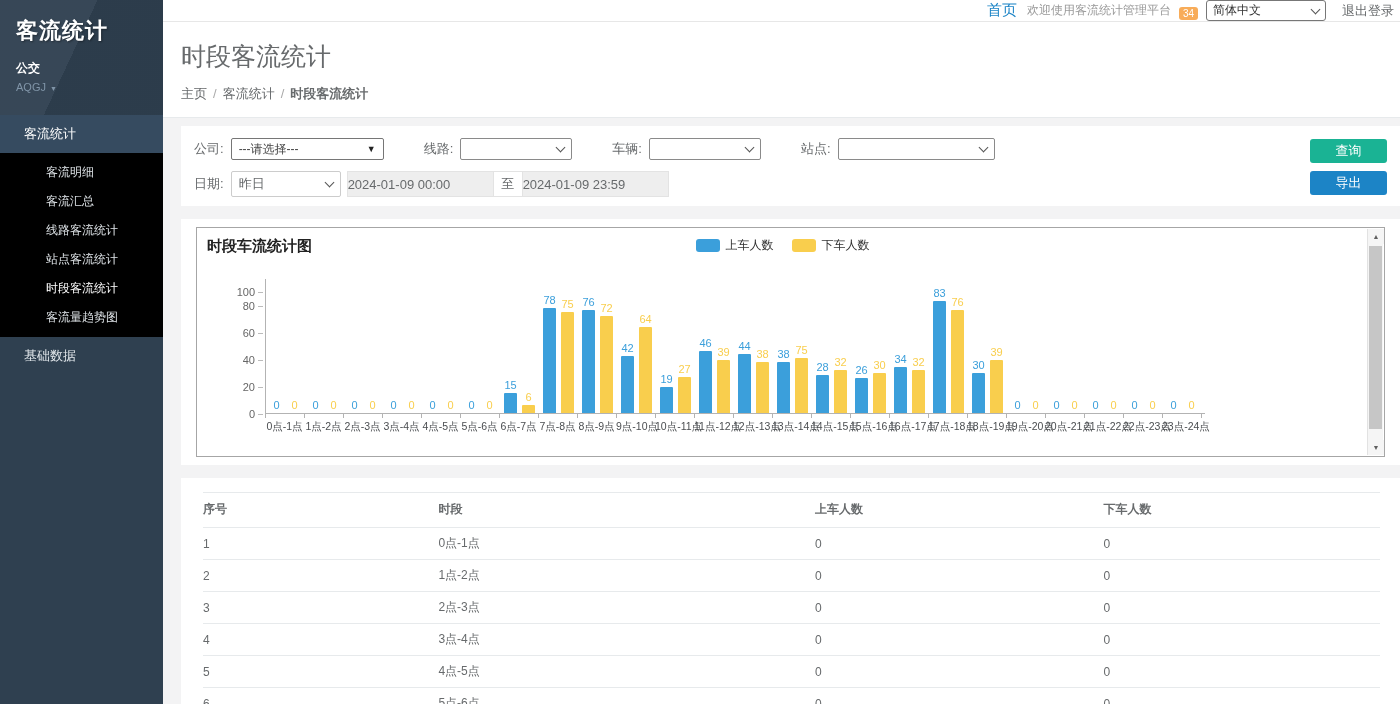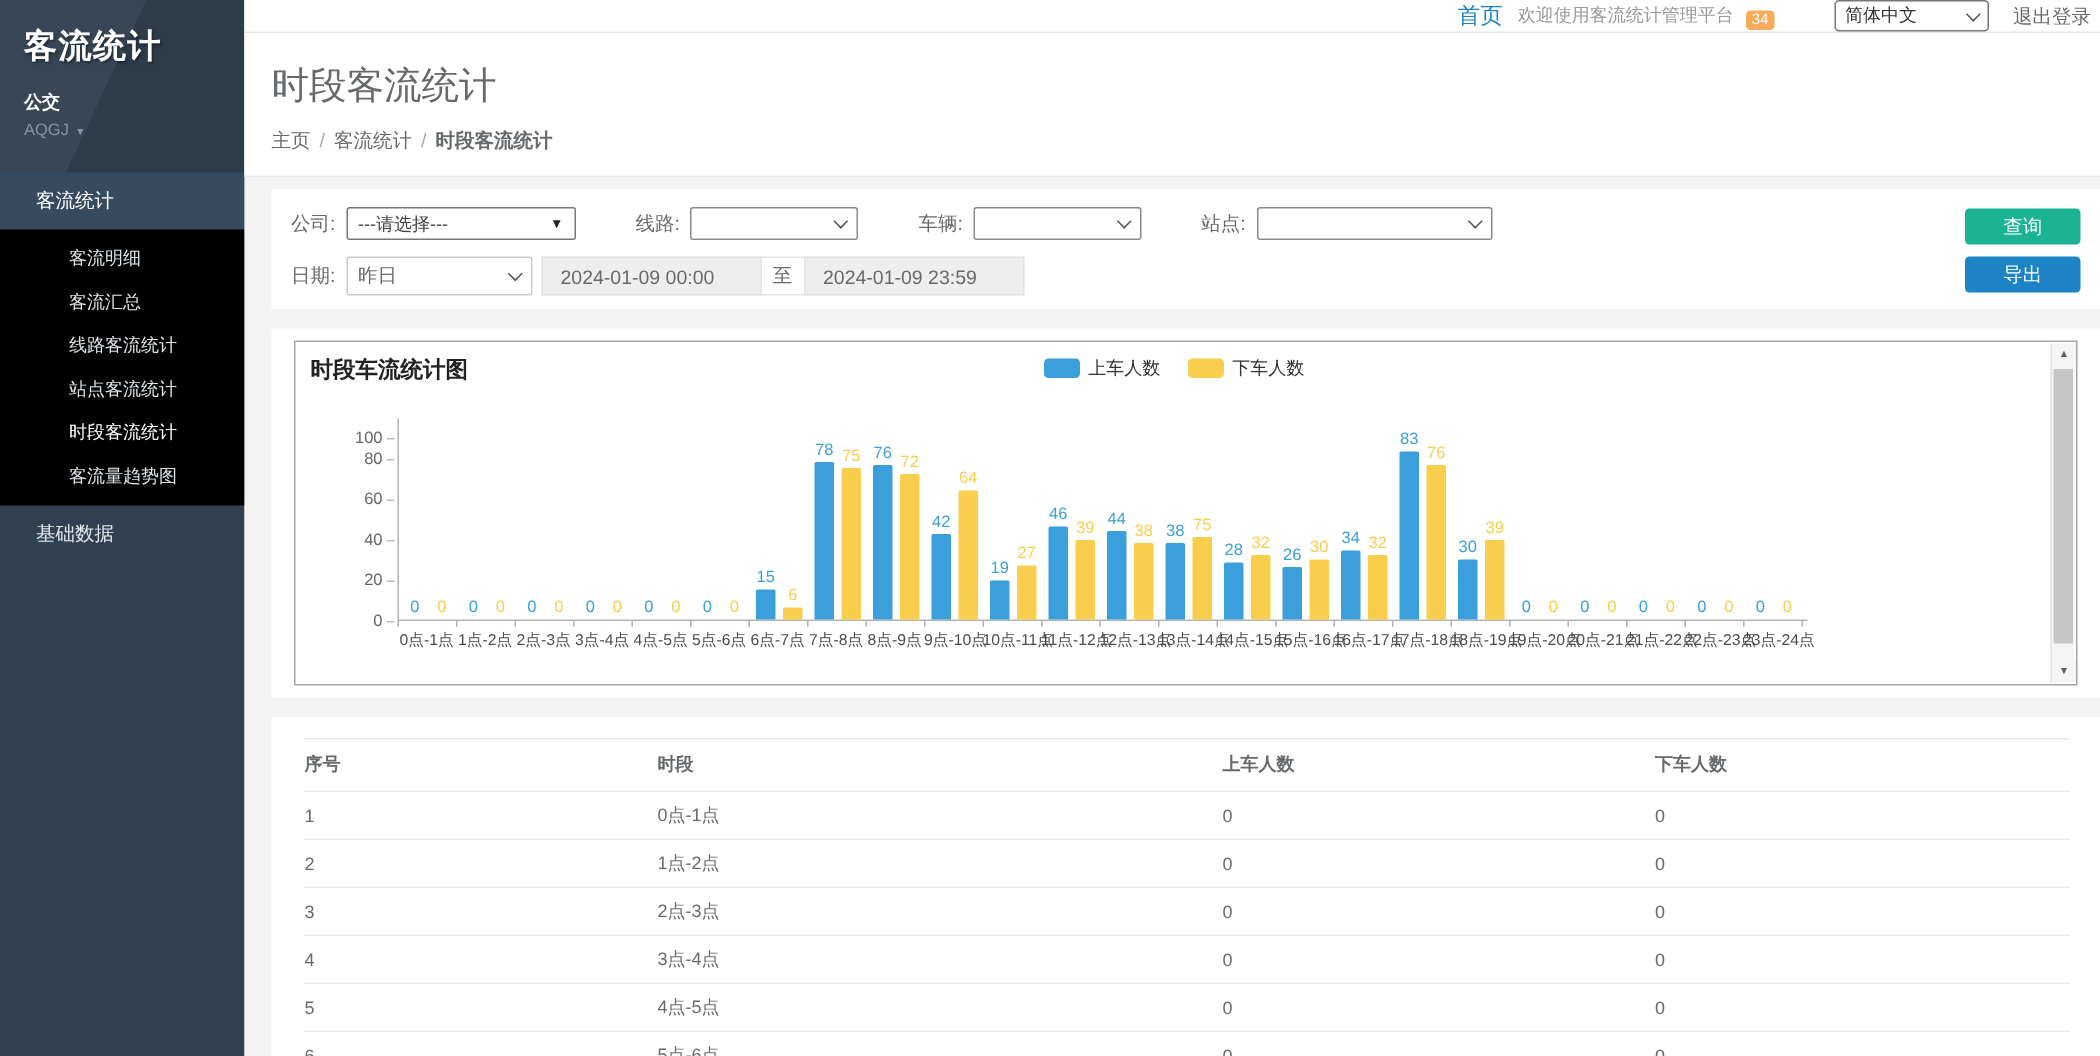--- a/index.html
+++ b/index.html
@@ -23,22 +23,22 @@
   .mainmenu li { color:#e4e9ed; font-size:13px; padding:10px 0 10px 24px; cursor:pointer; }
 
   
   .main { flex:1; display:flex; flex-direction:column; background:#f3f3f4; }
 
   .topbar { height:41px; background:#ffffff; border-bottom:1px solid #e7e7e7;
             display:flex; align-items:center; justify-content:flex-end; padding-right:4px; }
   .home-link { color:#1c84c6; font-size:15px; text-decoration:none; margin-right:10px; cursor:pointer; }
   .welcome { color:#999999; font-size:12px; margin-right:8px; }
   .badge { background:#f8ac59; color:#ffffff; font-size:10px; padding:1px 4px; border-radius:3px; align-self:flex-start; margin:7px 8px 0 0; }
-  .lang-select { width:103px; height:21px; border:1px solid #777; border-radius:3px; background:#fff;
-                 display:flex; align-items:center; justify-content:space-between; padding:0 6px; font-size:12px; color:#333; margin-right:16px; cursor:pointer;margin-left:32px; }
+  .lang-select { width:120px; height:21px; border:1px solid #777; border-radius:3px; background:#fff;
+                 display:flex; align-items:center; justify-content:space-between; padding:0 6px; font-size:12px; color:#333; margin-right:16px; cursor:pointer; }
   .chev { width:7px; height:7px; border-right:1.5px solid #555; border-bottom:1.5px solid #555; transform:rotate(45deg); margin-top:-3px; }
   .logout-link { color:#676a6c; font-size:13px; text-decoration:none; margin-right:2px; white-space:nowrap; cursor:pointer; }
 
   .page-heading { background:#ffffff; padding:18px 0 14px 18px; border-bottom:1px solid #e7eaec; }
   .page-heading h2 { font-size:25px; font-weight:400; color:#676a6c; margin-bottom:12px; }
   .breadcrumb { font-size:13px; color:#676a6c; }
   .breadcrumb .crumb { color:#676a6c; cursor:pointer; }
   .breadcrumb .sep { color:#aaa; margin:0 6px; }
   .breadcrumb .crumb.last { font-weight:bold; cursor:default; }
 
@@ -50,23 +50,23 @@
   .filter-row { display:flex; align-items:center; margin-bottom:11px; }
   .filter-row:last-child { margin-bottom:0; }
   .filter-row label { font-size:13px; color:#676a6c; margin-right:7px; }
   .sel { height:22px; border:1px solid #8a8a8a; border-radius:2px; background:#fff; display:flex;
          align-items:center; justify-content:space-between; padding:0 7px; font-size:12px; color:#444; cursor:pointer; }
   .sel.company { width:153px; margin-right:40px; border-color:#767676; }
   .sel.company .tri { font-size:9px; color:#222; }
   .sel.line { width:112px; margin-right:40px; }
   .sel.vehicle { width:112px; margin-right:40px; }
   .sel.station { width:157px; }
-  .sel.datepre { width:124px; height:26px; border-color:#cccccc; margin-right:6px; font-size:13px; color:#676a6c; }
+  .sel.datepre { width:110px; height:26px; border-color:#cccccc; margin-right:6px; font-size:13px; color:#676a6c; }
   .dateinput { width:147px; height:26px; background:#eeeeee; border:1px solid #e3e3e3; font-size:13px; color:#676a6c;
-               display:flex; align-items:center; padding-left:12px; }
+               display:flex; align-items:center; padding-left:0; }
   .date-sep { width:28px; height:26px; background:#ffffff; border-top:1px solid #e3e3e3; border-bottom:1px solid #e3e3e3;
               display:flex; align-items:center; justify-content:center; font-size:13px; color:#676a6c; }
   .filter-buttons { position:absolute; top:13px; right:13px; display:flex; flex-direction:column; gap:8px; }
   .btn { width:77px; height:24px; border:none; border-radius:3px; color:#ffffff; font-size:13px; cursor:pointer;
          font-family:inherit; }
   .btn.green { background:#1ab394; }
   .btn.blue { background:#1c84c6; }
 
   
   .chart-panel { padding:8px 15px 8px 15px; height:246px; }

